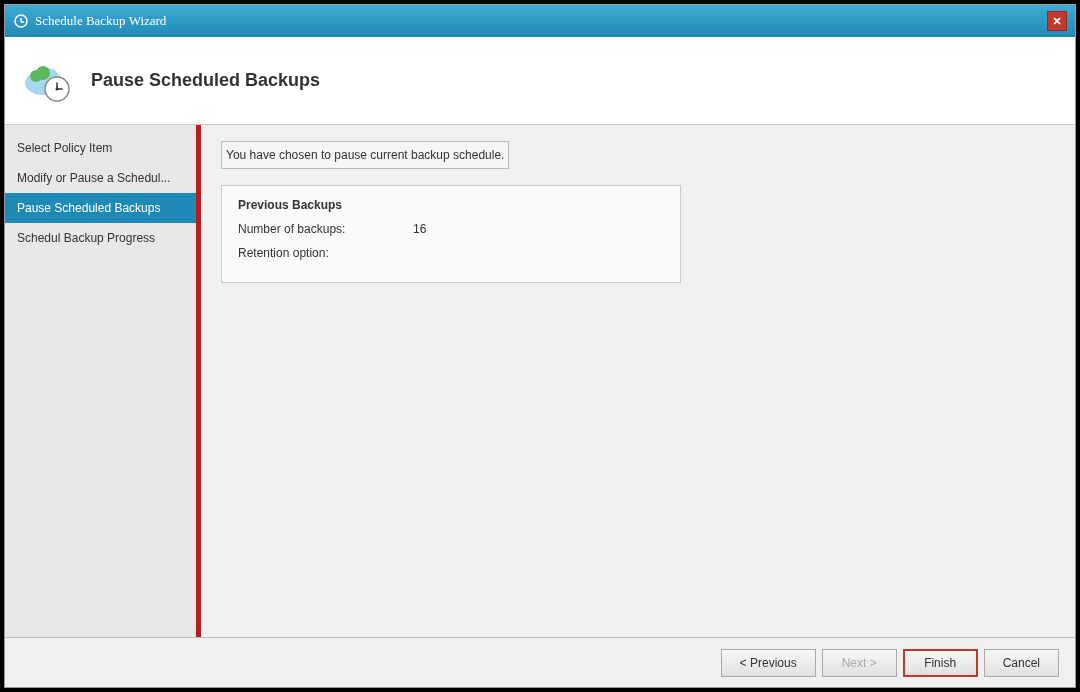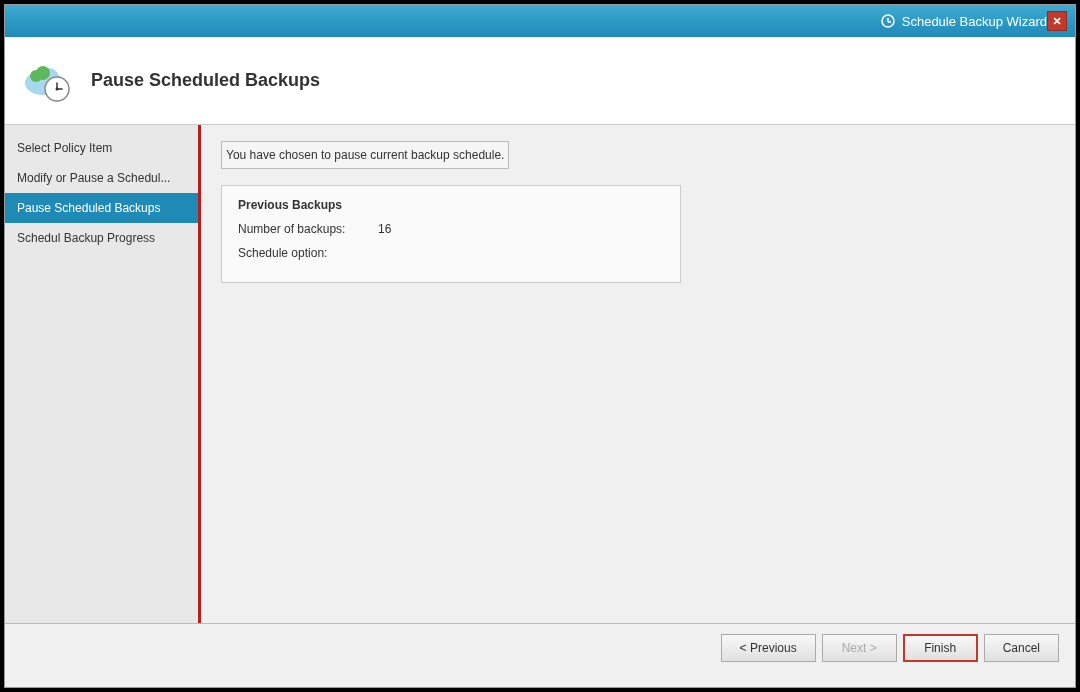--- a/index.html
+++ b/index.html
@@ -21,23 +21,24 @@
       border: 1px solid #999;
       display: flex;
       flex-direction: column;
       box-shadow: 2px 2px 8px rgba(0,0,0,0.5);
     }
     .title-bar {
       background: linear-gradient(to bottom, #3eabd4 0%, #1e8ab5 100%);
       height: 30px;
       display: flex;
       align-items: center;
-      justify-content: flex-end;
+      justify-content: space-between;
       padding: 16px 8px;
       flex-shrink: 0;
+      font-family: Liberation Serif, serif;
     }
     .title-bar-left {
       display: flex;
       align-items: center;
       gap: 6px;
     }
     .title-bar-icon {
       width: 16px;
       height: 16px;
       color: white;
@@ -82,21 +83,21 @@
       color: #333;
     }
     .content-area {
       display: flex;
       flex: 1;
       overflow: hidden;
     }
     .sidebar {
       width: 196px;
       background: #e8e8e8;
-      border-right: 3px solid #b91c1c;
+      border-right: 5px solid #b91c1c;
       padding: 8px 0;
       flex-shrink: 0;
     }
     .sidebar-item {
       padding: 8px 12px;
       font-size: 12px;
       color: #333;
       cursor: pointer;
     }
     .sidebar-item.active {
@@ -127,44 +128,45 @@
     .backup-info-title {
       font-size: 12px;
       font-weight: 600;
       color: #333;
       margin-bottom: 10px;
     }
     .info-row {
       display: flex;
       margin-bottom: 10px;
       font-size: 12px;
+      gap: 35px;
     }
     .info-label {
       width: 140px;
       color: #333;
       font-weight: normal;
       flex-shrink: 0;
     }
     .info-value {
       color: #333;
     }
     .retention-text {
       color: #c0392b;
       line-height: 1.5;
     }
     .footer {
       background: #f0f0f0;
       border-top: 1px solid #bbb;
       padding: 10px 16px;
       display: flex;
       justify-content: flex-end;
-      align-items: flex-start;
+      align-items: center;
       gap: 6px;
       flex-shrink: 0;
-      height: 64px;
+      height: 50px;
     }
     .btn {
       padding: 5px 18px;
       font-size: 12px;
       border: 1px solid #aaa;
       background: linear-gradient(to bottom, #f8f8f8, #e0e0e0);
       color: #333;
       cursor: pointer;
       min-width: 75px;
       height: 28px;
@@ -240,21 +242,21 @@
       <div class="backup-info-box">
         <div class="backup-info-title">Previous Backups</div>
 
         <div class="info-row">
           <span class="info-label">Number of backups:</span>
           <span class="info-value">16</span>
         </div>
 
 
         <div class="info-row">
-          <span class="info-label">Schedule option:</span>
+          <span class="info-label">Retention option:</span>
         </div>
       </div>
     </div>
   </div>
 
   <div class="footer">
     <button class="btn">&lt; Previous</button>
     <button class="btn" disabled="">Next &gt;</button>
     <button class="btn btn-finish">Finish</button>
     <button class="btn">Cancel</button>

